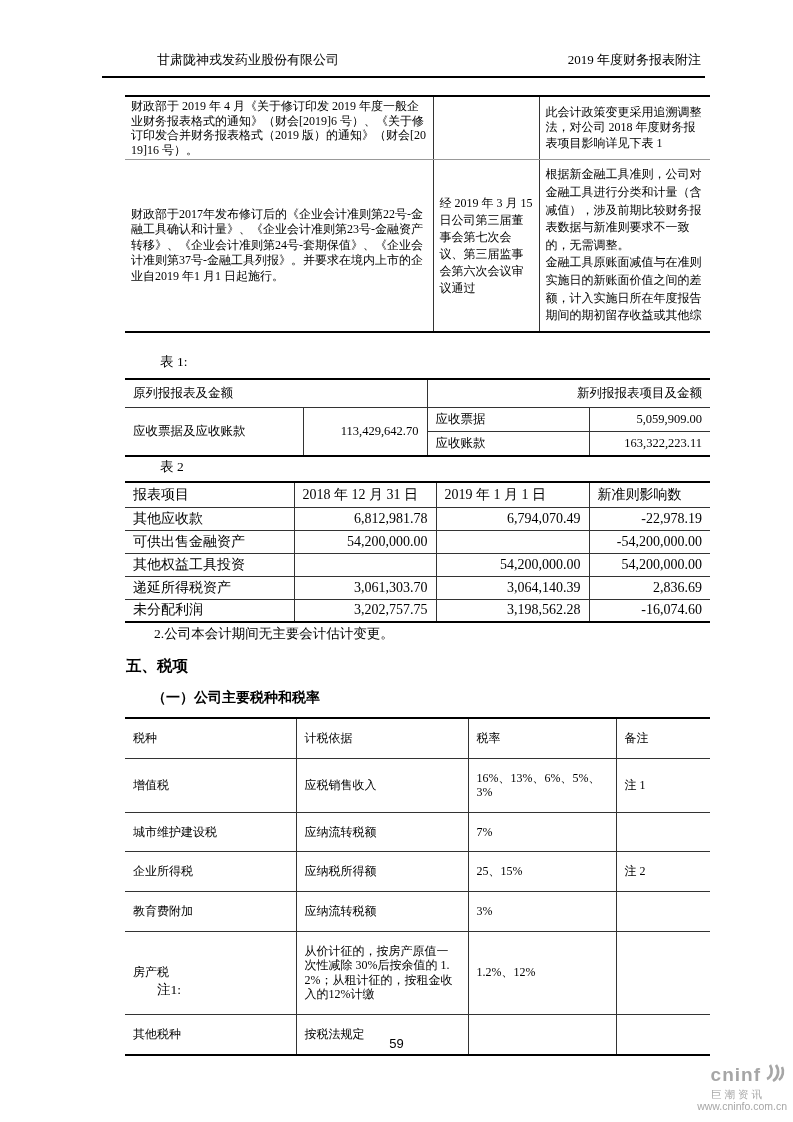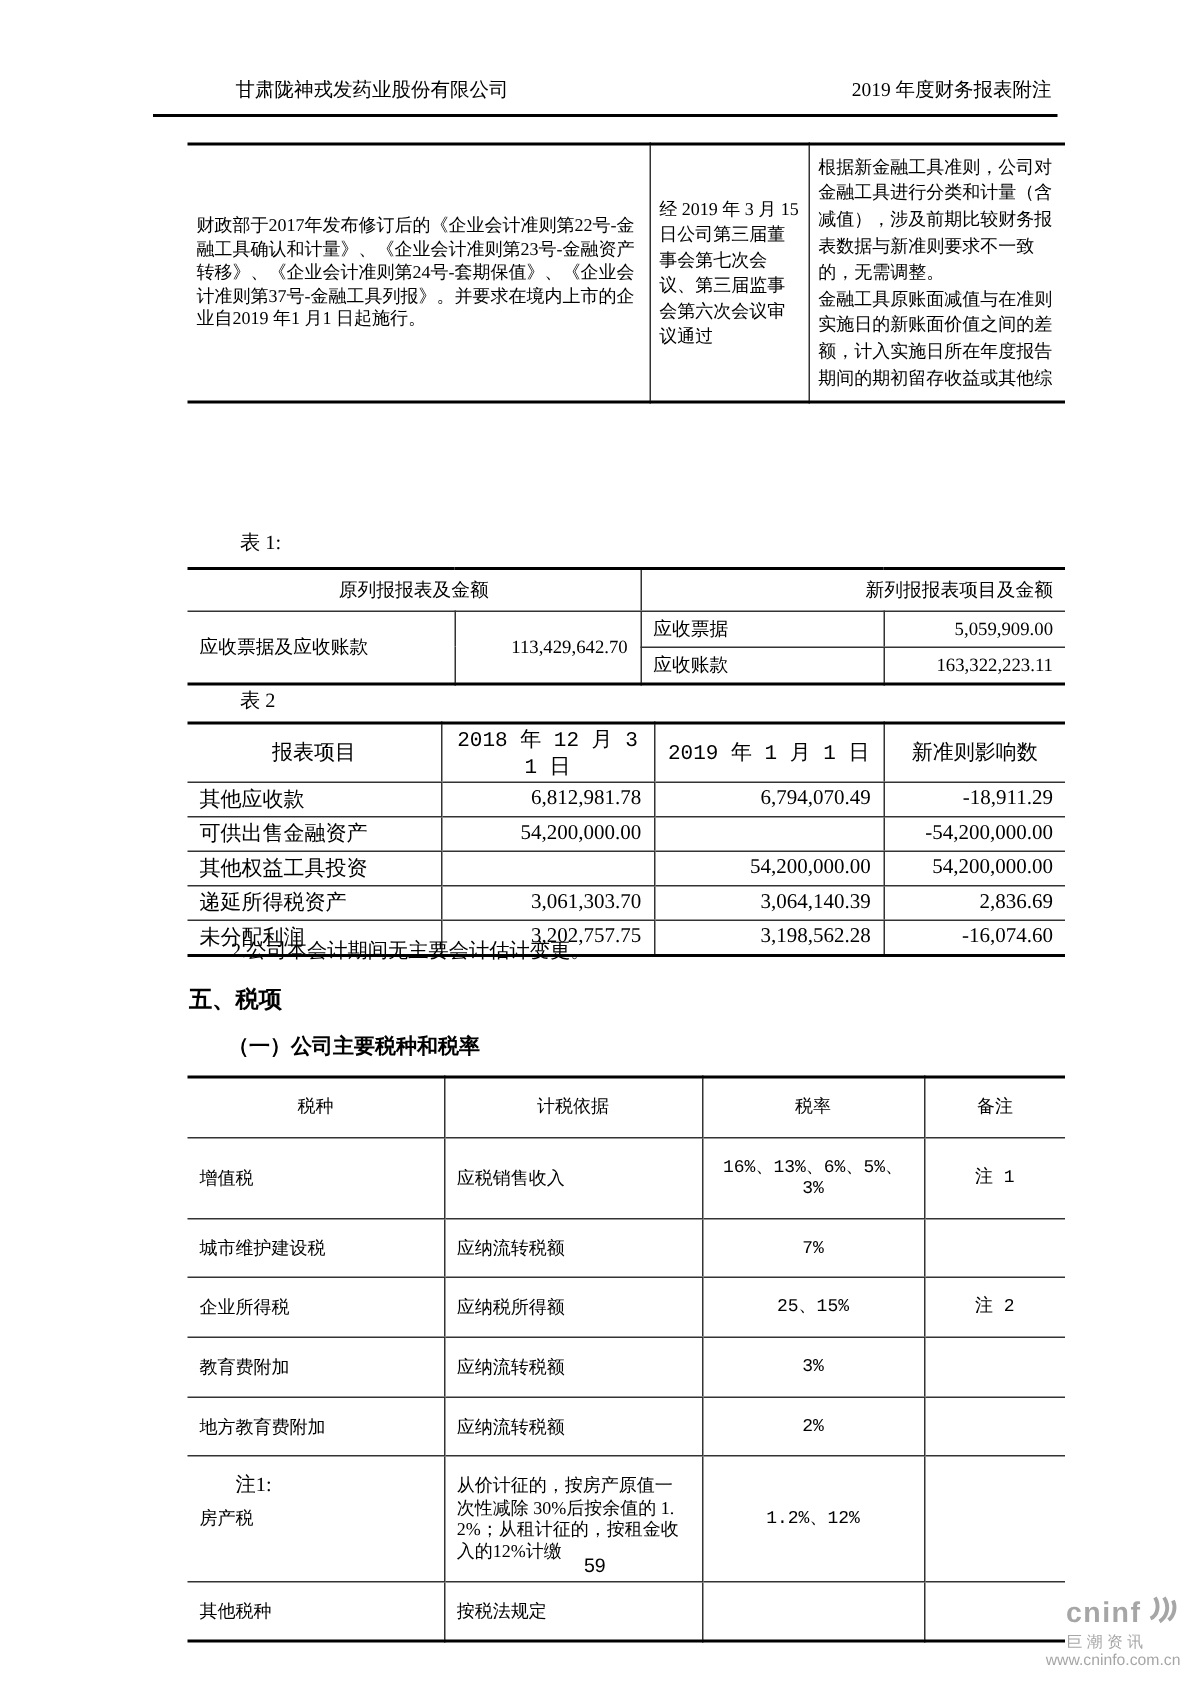--- a/index.html
+++ b/index.html
@@ -24,21 +24,21 @@
     align-items: flex-end;
     padding: 0 4px 7px 55px;
     font-size: 13px;
   }
   
   table { border-collapse: collapse; table-layout: fixed; }
   td { font-size: 12px; vertical-align: middle; word-break: break-all; }
   .thick-tb { border-top: 2px solid #000; border-bottom: 2px solid #000; }
   .bl { border-left: 1px solid #333; }
   .bb { border-bottom: 1px solid #333; }
-  .center { text-align: center; font-family: Liberation Mono, monospace; }
+  .center { text-align: left; }
   .right  { text-align: right; }
   
   .policy-table { position: absolute; left: 125px; top: 95px; width: 585px; }
   .policy-table td { vertical-align: middle; padding: 2px 6px; }
   .policy-table .row1 td { border-bottom: 1px solid #999; }
   .cell-policy1 { line-height: 14.6px; }
   .cell-policy2 { line-height: 15.5px; }
   .cell-approval { line-height: 17px; }
   .cell-impact1 { line-height: 15.5px; vertical-align: top; padding-top: 8px; }
   .cell-impact2 { line-height: 17.6px; vertical-align: top; padding-top: 3px; }
@@ -86,20 +86,25 @@
     <span>2019 年度财务报表附注</span>
   </div>
 
   <table class="policy-table thick-tb">
     <colgroup>
         <col style="width:308px">
         <col style="width:106px">
         <col style="width:171px">
       </colgroup>
     <tbody>
+        <tr class="row1">
+      <td class="cell-policy1">财政部于 2019 年 4 月《关于修订印发 2019 年度一般企业财务报表格式的通知》（财会[2019]6 号）、《关于修订印发合并财务报表格式（2019 版）的通知》（财会[2019]16 号）。</td>
+      <td class="bl"></td>
+      <td class="bl cell-impact1">此会计政策变更采用追溯调整法，对公司 2018 年度财务报表项目影响详见下表 1</td>
+    </tr>
     <tr style="height:172px">
       <td class="cell-policy2">财政部于2017年发布修订后的《企业会计准则第22号-金融工具确认和计量》、《企业会计准则第23号-金融资产转移》、《企业会计准则第24号-套期保值》、《企业会计准则第37号-金融工具列报》。并要求在境内上市的企业自2019 年1 月1 日起施行。</td>
       <td class="bl cell-approval">经 2019 年 3 月 15 日公司第三届董事会第七次会议、第三届监事会第六次会议审议通过</td>
       <td class="bl cell-impact2">
         <div>根据新金融工具准则，公司对金融工具进行分类和计量（含减值），涉及前期比较财务报表数据与新准则要求不一致的，无需调整。</div>
         <div>金融工具原账面减值与在准则实施日的新账面价值之间的差额，计入实施日所在年度报告期间的期初留存收益或其他综</div>
       </td>
     </tr>
   </tbody>
     </table>
@@ -142,21 +147,21 @@
         <tr style="height:25px">
       <td class="center bb">报表项目</td>
       <td class="center bb bl">2018 年 12 月 31 日</td>
       <td class="center bb bl">2019 年 1 月 1 日</td>
       <td class="center bb bl">新准则影响数</td>
     </tr>
     <tr style="height:23px">
       <td class="bb">其他应收款</td>
       <td class="right bb bl">6,812,981.78</td>
       <td class="right bb bl">6,794,070.49</td>
-      <td class="right bb bl">-18,911.29</td>
+      <td class="right bb bl">-22,978.19</td>
     </tr>
     <tr style="height:23px">
       <td class="bb">可供出售金融资产</td>
       <td class="right bb bl">54,200,000.00</td>
       <td class="right bb bl"></td>
       <td class="right bb bl">-54,200,000.00</td>
     </tr>
     <tr style="height:23px">
       <td class="bb">其他权益工具投资</td>
       <td class="right bb bl"></td>
@@ -212,26 +217,20 @@
     <tr style="height:24px">
       <td class="bb">企业所得税</td>
       <td class="bb bl">应纳税所得额</td>
       <td class="center bb bl">25、15%</td>
       <td class="center bb bl">注 2</td>
     </tr>
     <tr style="height:25px">
       <td class="bb">教育费附加</td>
       <td class="bb bl">应纳流转税额</td>
       <td class="center bb bl">3%</td>
-      <td class="center bb bl"></td>
-    </tr>
-    <tr style="height:25px">
-      <td class="bb">地方教育费附加</td>
-      <td class="bb bl">应纳流转税额</td>
-      <td class="center bb bl">2%</td>
       <td class="center bb bl"></td>
     </tr>
     <tr style="height:59px">
       <td class="bb">房产税</td>
       <td class="bb bl">从价计征的，按房产原值一次性减除 30%后按余值的 1.2%；从租计征的，按租金收入的12%计缴</td>
       <td class="center bb bl">1.2%、12%</td>
       <td class="center bb bl"></td>
     </tr>
     <tr style="height:24px">
       <td>其他税种</td>

